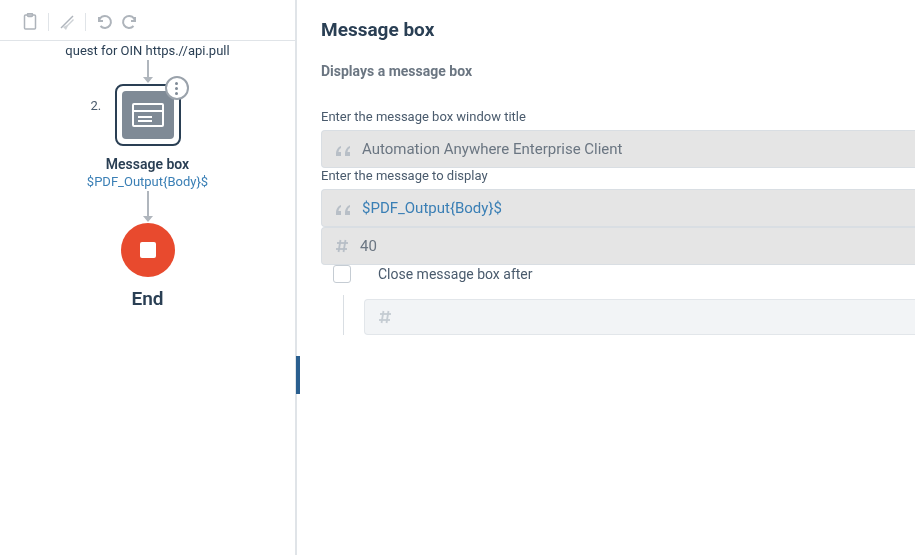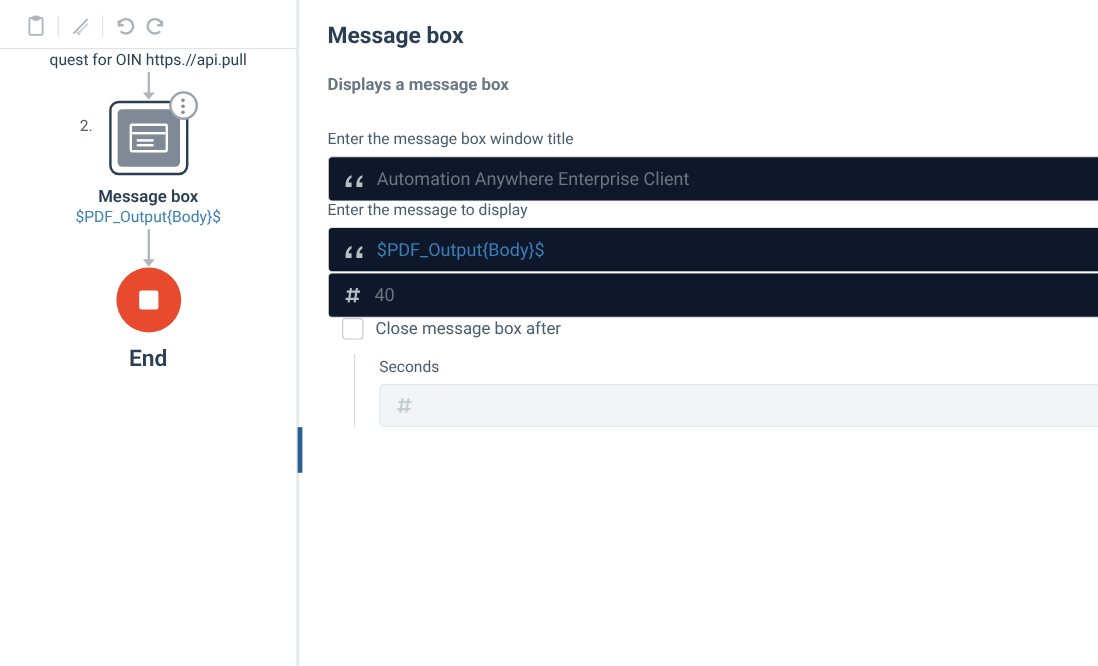--- a/index.html
+++ b/index.html
@@ -11,21 +11,21 @@
       height: 555px;
       overflow: hidden;
     }
     .app {
       display: flex;
       width: 100%;
       height: 100%;
     }
     
     .flow-panel {
-      width: 248px;
+      width: 296px;
       border-right: 1px solid #e0e4e8;
       position: relative;
       padding-top: 12px;
     }
     .toolbar {
       display: flex;
       align-items: center;
       gap: 6px;
       padding: 0 20px 8px 20px;
       border-bottom: 1px solid #e0e4e8;
@@ -192,21 +192,21 @@
     }
     .field {
     }
     .input-row {
       display: flex;
       align-items: center;
       border: 1px solid #d9dee3;
       border-right: none;
       border-radius: 4px 0 0 4px;
       padding: 9px 12px;
-      background: #0f172a;
+      background: #e5e5e5;
     }
     .input-prefix {
       color: #b8bfc7;
       margin-right: 10px;
       flex-shrink: 0;
     }
     .input-prefix svg { display: block; }
     .input-text {
       font-size: 15px;
       color: #3a7fb5;
@@ -219,21 +219,21 @@
       position: absolute;
       left: -1px;
       top: 356px;
       width: 4px;
       height: 38px;
       background: #2a5f8f;
     }
     .check-row {
       display: flex;
       align-items: center;
-      gap: 10px;
+      gap: 27px;
       margin-left: 12px;
       margin-bottom: 12px;
     }
     .checkbox {
       width: 18px; height: 18px;
       border: 1.5px solid #c5ccd3;
       border-radius: 3px;
       background: #fff;
     }
     .check-label {
@@ -362,21 +362,20 @@
         <span class="input-text grey">40</span>
       </div>
     </div>
 
     <div class="check-row">
       <div class="checkbox"></div>
       <div class="check-label">Close message box after</div>
     </div>
 
     <div class="sub-section">
-      <div class="field-label">Seconds</div>
       <div class="disabled-input">
         <span class="input-prefix">
           <svg width="16" height="16" viewBox="0 0 16 16" fill="none" stroke="currentColor" stroke-width="1.8">
               <line x1="3" y1="5" x2="14" y2="5"></line>
               <line x1="2" y1="11" x2="13" y2="11"></line>
               <line x1="6.5" y1="2" x2="4.5" y2="14"></line>
               <line x1="11.5" y1="2" x2="9.5" y2="14"></line>
             </svg>
         </span>
         <span class="input-text grey"></span>

